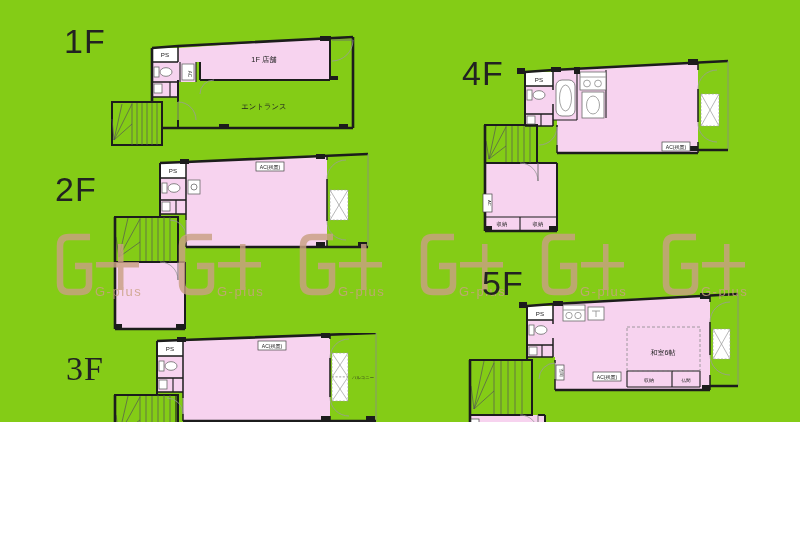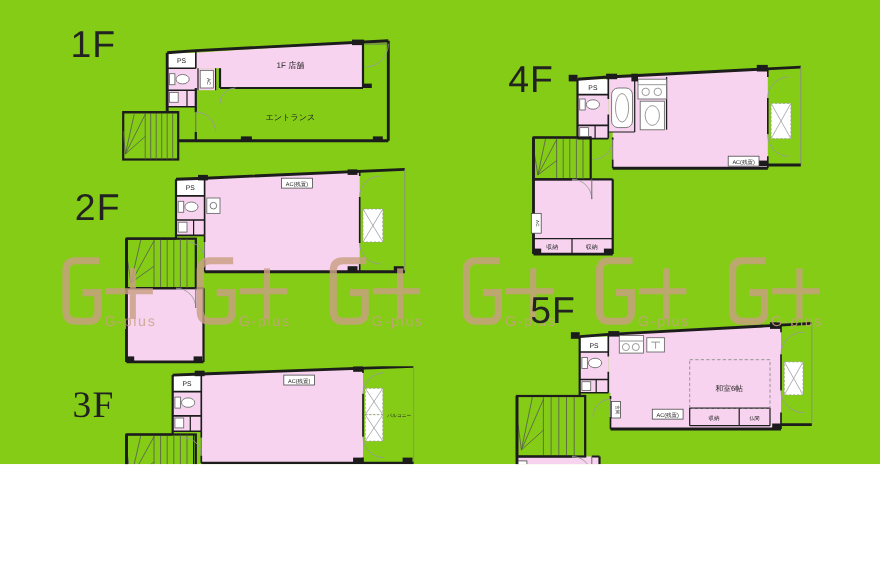--- a/index.html
+++ b/index.html
@@ -25,21 +25,21 @@
   .lbl{fill:#222;font-family:"Liberation Sans",sans-serif;}
   .lblbox{fill:#fff;stroke:#444;stroke-width:.7;}
   .stair{stroke:#555;stroke-width:.7;}
 </style>
 </head>
 <body>
 
 <div class="canvas">
 
   <div class="floor-label" style="left:64px;top:22px;">1F</div>
-  <div class="floor-label" style="left:68px;top:170px;">2F</div>
+  <div class="floor-label" style="left:55px;top:170px;">2F</div>
   <div class="floor-label" style="left:66px;top:350px;font-family:Liberation Serif, serif;">3F</div>
   <div class="floor-label" style="left:462px;top:26px;margin-top:28px;">4F</div>
   <div class="floor-label" style="left:482px;top:264px;">5F</div>
 
   <svg class="plan" style="left:106px;top:24px;" width="252" height="124" viewBox="0 0 252 124">
     <g>
       <polygon points="72,24 224,14 224,56 94,56 94,38 72,38" fill="#f7d3ef"></polygon>
       <rect x="46" y="38" width="44" height="20" fill="#f7d3ef"></rect>
       <rect x="46" y="58" width="26" height="15" fill="#f7d3ef"></rect>
       <rect x="46" y="24" width="26" height="14" fill="#ffffff"></rect>

